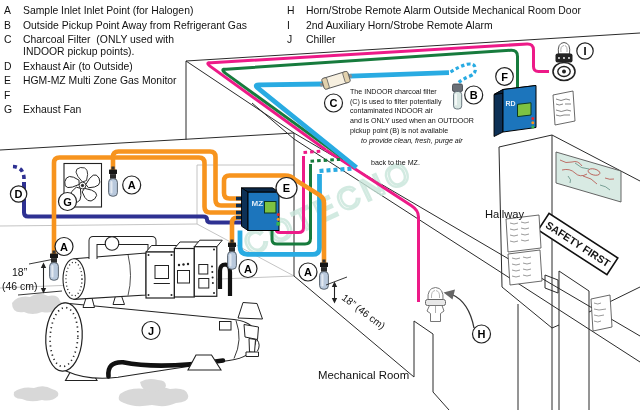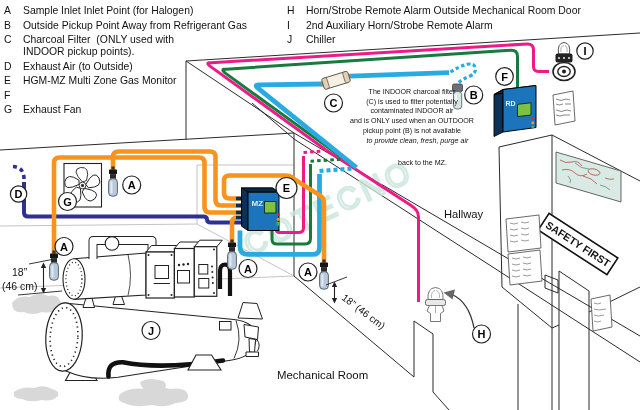--- a/index.html
+++ b/index.html
@@ -5,25 +5,25 @@
   html,body{margin:0;padding:0;background:#fff;}
   #stage{position:relative;width:640px;height:410px;overflow:hidden;background:#fff;
          font-family:"Liberation Sans",sans-serif;color:#1a1a1a;}
   svg{position:absolute;left:0;top:0;}
   .overlay{position:absolute;left:0;top:0;width:640px;height:410px;pointer-events:none;}
   .legend{position:absolute;font-size:10.4px;line-height:12px;color:#111;}
   .lg-row{display:flex;margin-bottom:2.5px;}
   .lg-letter{width:19px;flex:0 0 19px;}
   .lg-text{white-space:nowrap;}
   .lg-line{display:block;white-space:pre;}
-  .note{position:absolute;left:350px;top:88px;font-size:7.1px;line-height:9.7px;color:#111;text-align:center;}
+  .note{position:absolute;left:350px;top:88px;font-size:7.1px;line-height:9.7px;color:#111;}
   .note-line{display:block;white-space:nowrap;}
   .note-ind1{padding-left:11px;font-style:italic;}
   .note-ind2{padding-left:21px;margin-top:13px;}
-  .plain-label{position:absolute;font-size:12px;color:#111;white-space:nowrap;}
+  .plain-label{position:absolute;font-size:12px;color:#111;white-space:nowrap;margin-left:41px;}
 </style>
 </head>
 <body>
 
 <div id="stage" style="--orange: #F7941E; --cyan: #29ABE2; --pink: #ED1A88; --green: #177B3D; --navy: #2E3192; --box-blue: #1C75BC; --box-top: #14406E; --box-side: #0F5795; --screen-green: #7DC242;">
 <svg width="640" height="410" viewBox="0 0 640 410">
 
   <g fill="none" stroke="#2b2b2b" stroke-width="1">
 
     <g stroke="#bdbdbd" stroke-width="0.9">

